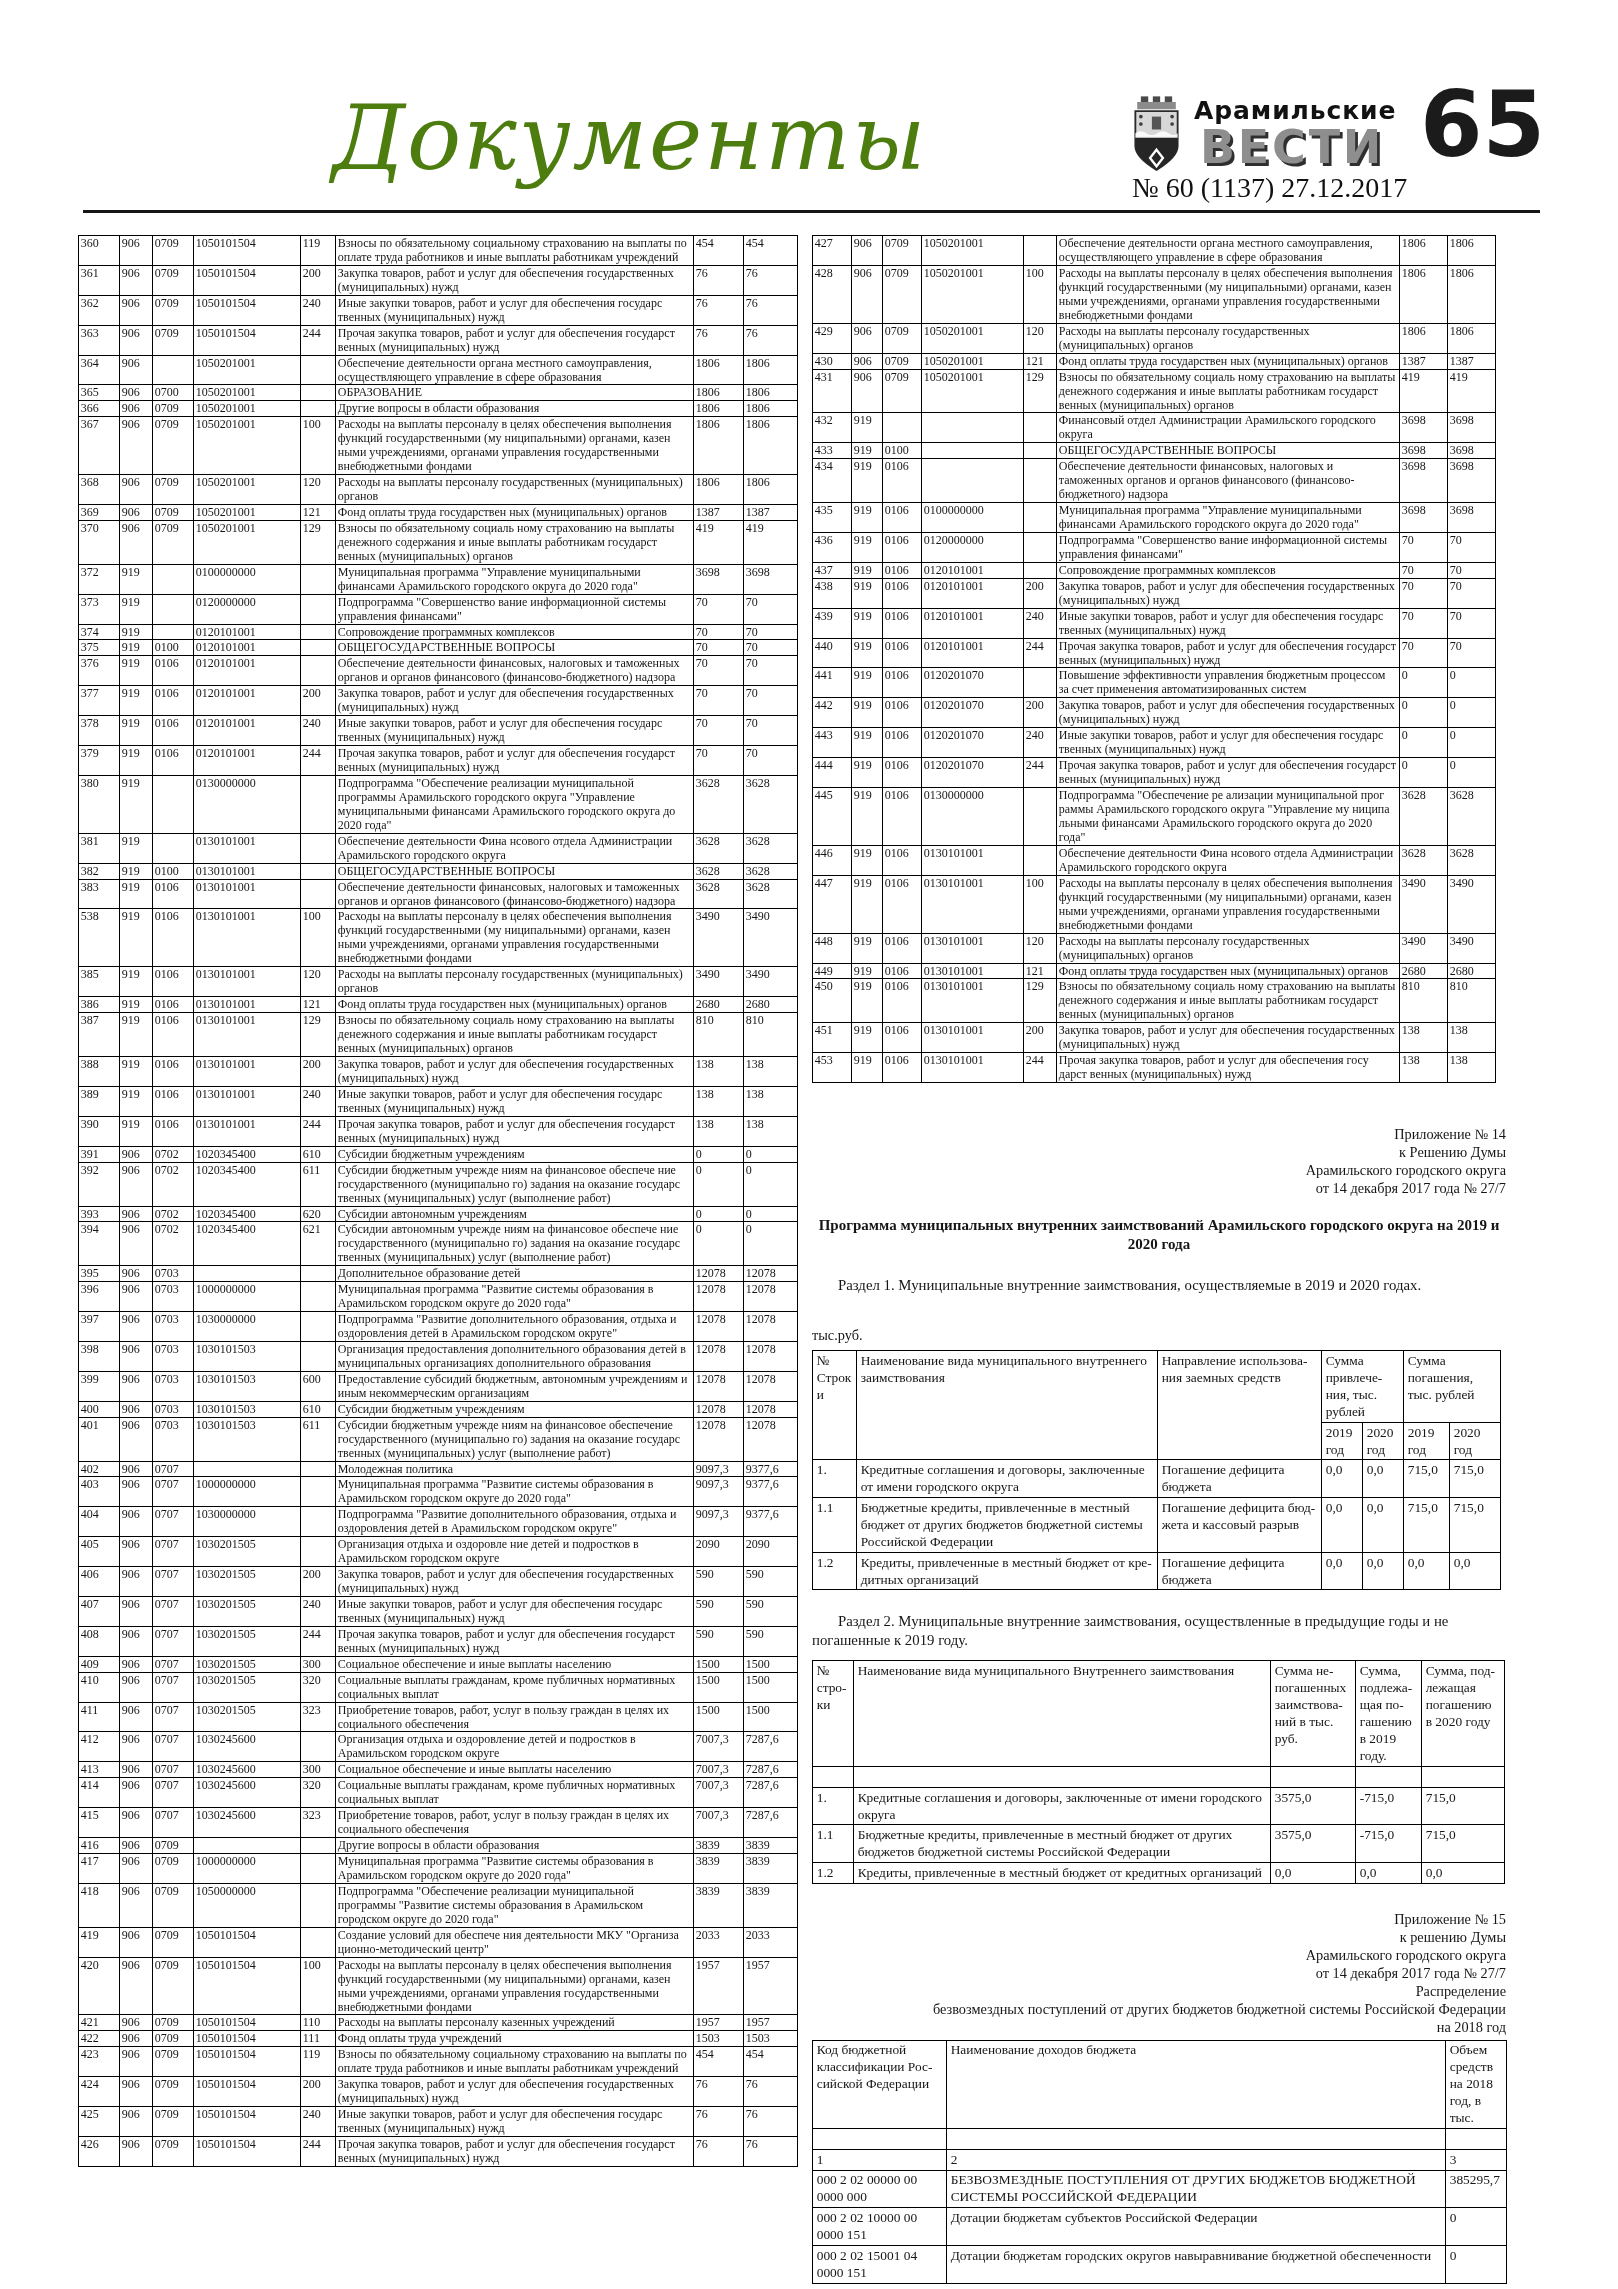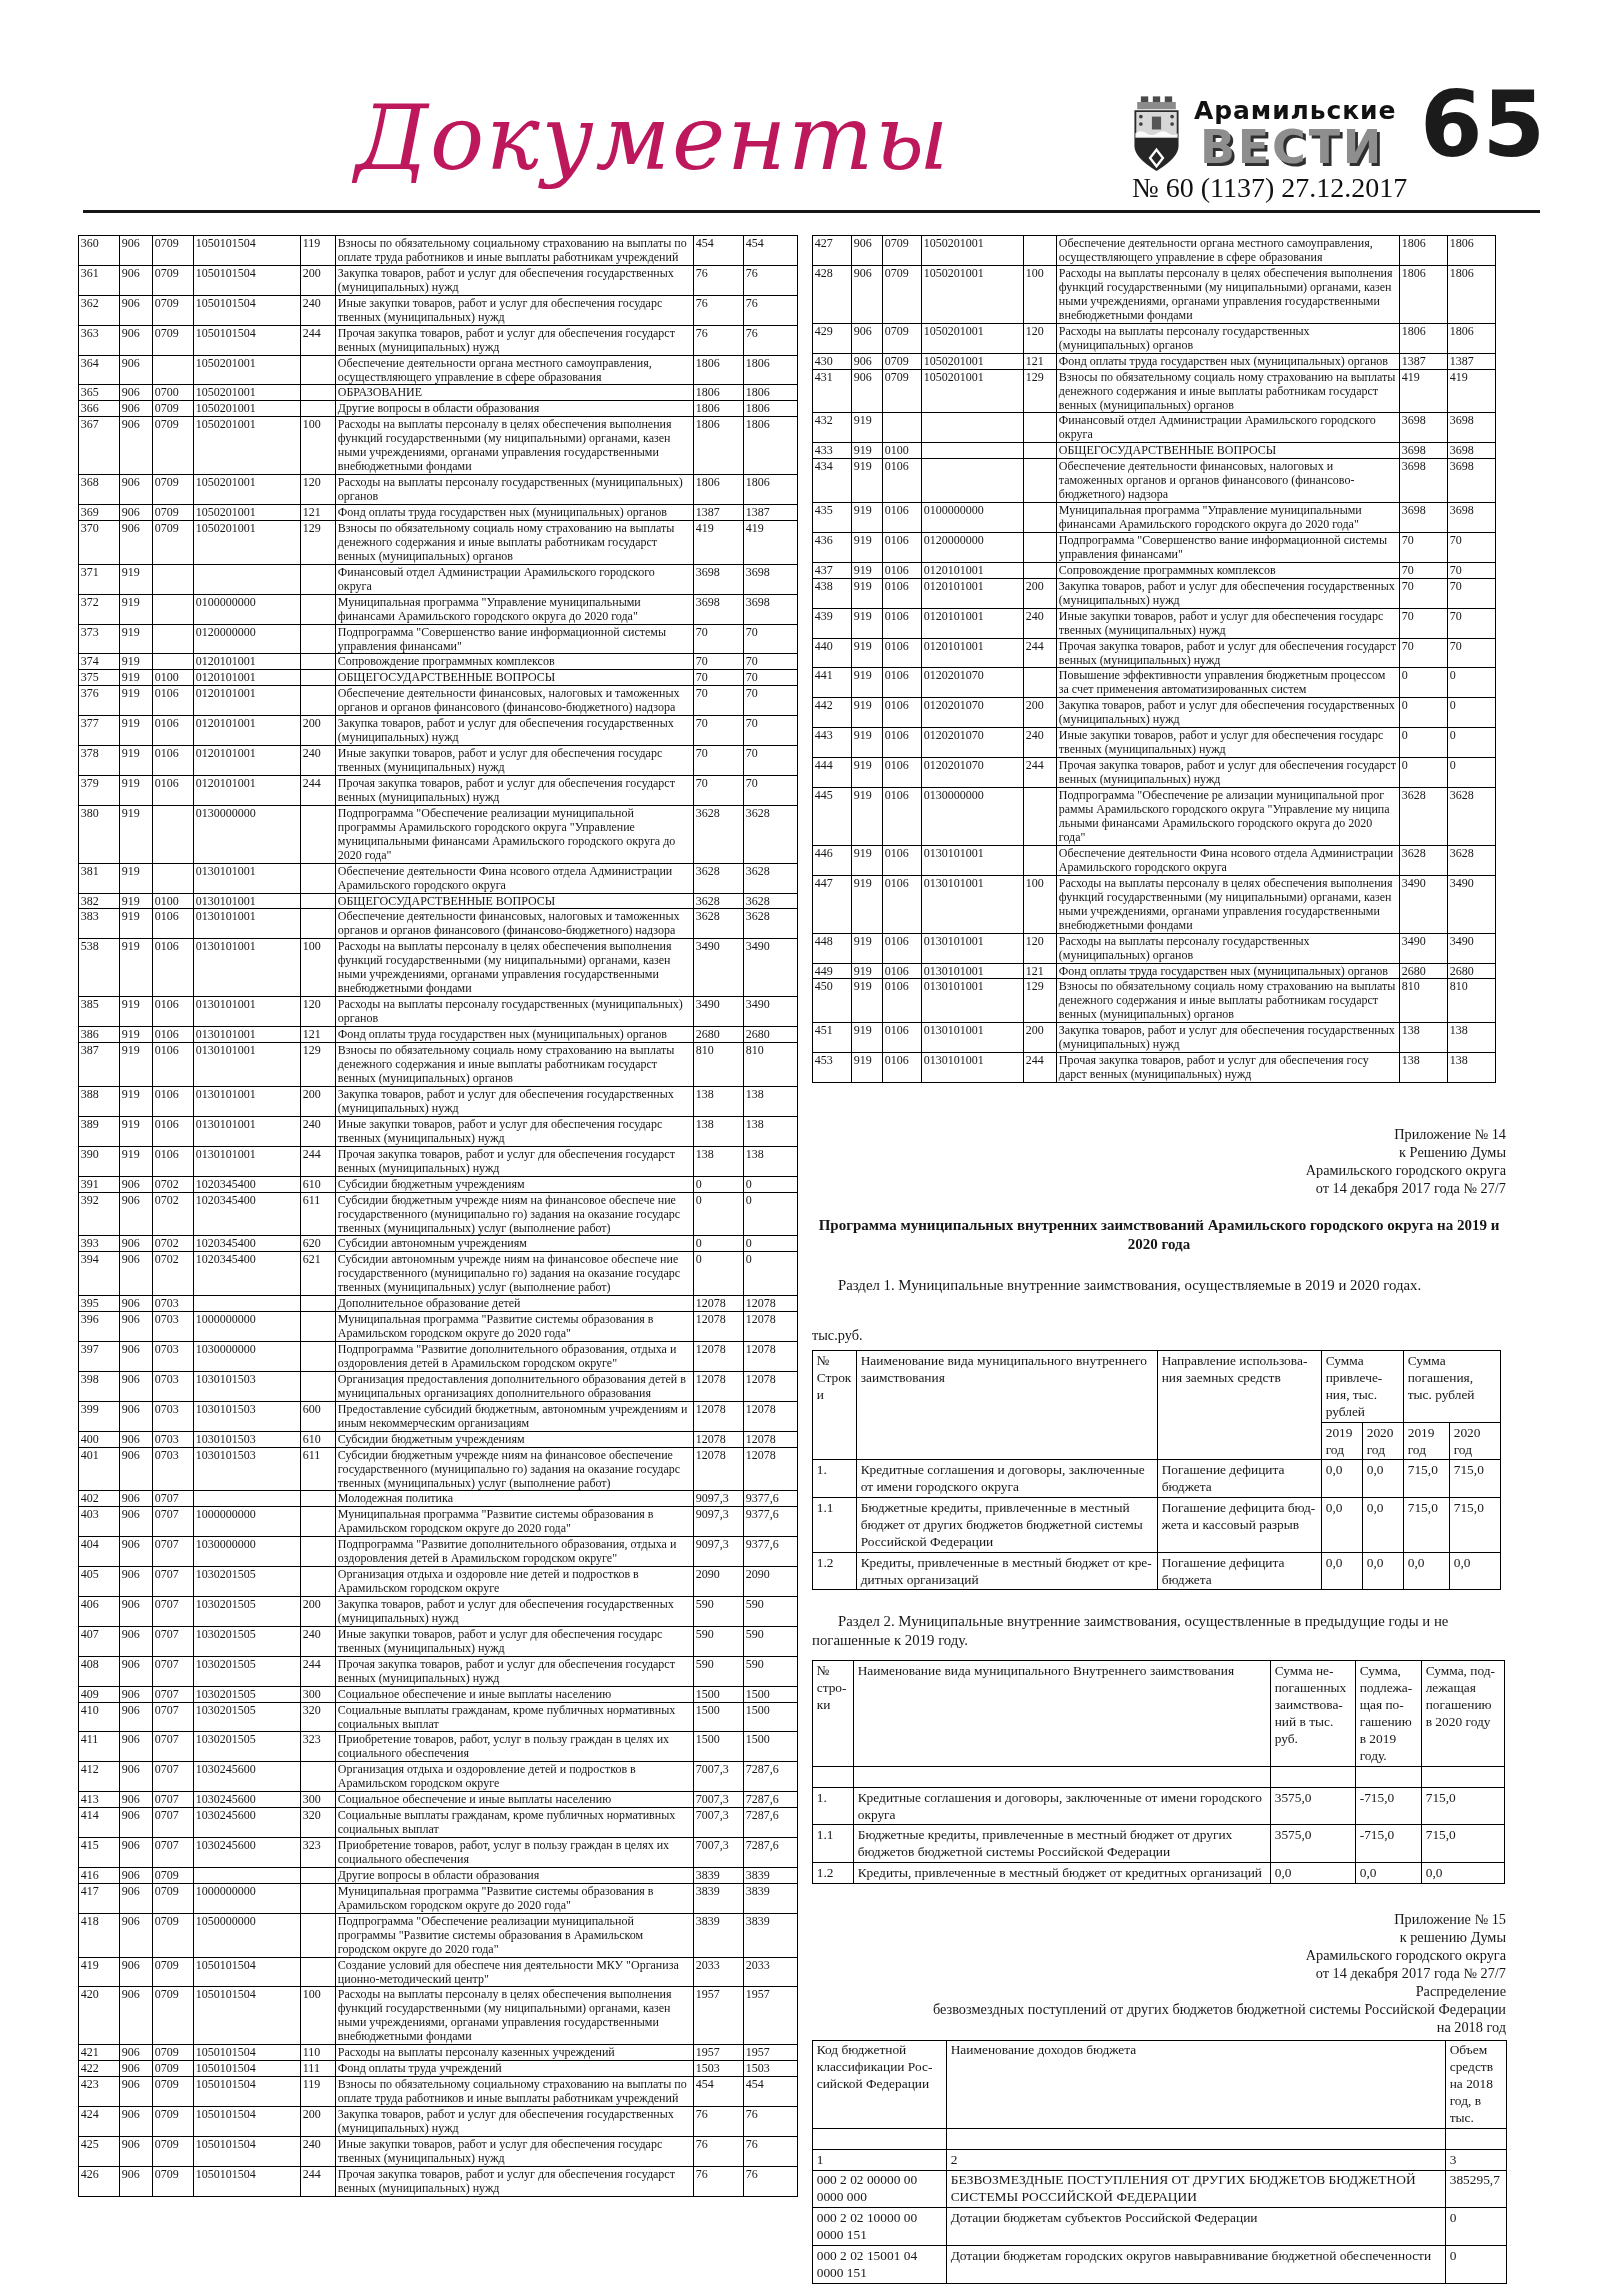--- a/index.html
+++ b/index.html
@@ -1,21 +1,21 @@
 <!DOCTYPE html>
 <html style="font-size:14.8px"><head>
 <meta charset="utf-8">
 <style>
   html,body{margin:0;padding:0;background:#ffffff;}
   #page{position:relative;width:1619px;height:2290px;background:#ffffff;overflow:hidden;
         font-family:"Liberation Serif","DejaVu Serif",serif;color:#161616;}
 
   
-  .doc-title{position:absolute;left:355px;top:85px;font-size:90px;font-style:italic;
-             font-family:"DejaVu Serif",serif;color:#be185d;letter-spacing:1.8px;white-space:nowrap;}
+  .doc-title{position:absolute;left:332px;top:85px;font-size:90px;font-style:italic;
+             font-family:"DejaVu Serif",serif;color:#4d7c0f;letter-spacing:1.8px;white-space:nowrap;}
   .rule{position:absolute;left:83px;top:210px;width:1457px;height:2.8px;background:#161616;}
   .crest{position:absolute;left:1128px;top:96px;width:57px;height:78px;}
   .brand-top{position:absolute;left:1194px;top:96px;width:305px;font-family:"DejaVu Sans",sans-serif;
              font-weight:bold;font-size:25px;color:#121212;letter-spacing:0.9px;}
   .brand-bottom{position:absolute;left:1200px;top:120px;font-family:"DejaVu Sans",sans-serif;
              font-weight:bold;font-size:46px;color:#8e8e8e;letter-spacing:2.8px;
              text-shadow:2.8px 2.8px 0 #2f2f2f;}
   .issue{position:absolute;left:1132px;top:172px;font-size:28px;color:#111;white-space:nowrap;}
   .page-no{position:absolute;left:1420px;top:72px;font-family:"DejaVu Sans",sans-serif;
            font-weight:bold;font-size:90px;color:#1b1b1b;}
@@ -191,30 +191,20 @@
           </tr>
           <tr>
             <td>370</td>
             <td>906</td>
             <td>0709</td>
             <td>1050201001</td>
             <td>129</td>
             <td>Взносы по обязательному социаль ному страхованию на выплаты денежного содержания и иные выплаты работникам государст венных (муниципальных) органов</td>
             <td>419</td>
             <td>419</td>
-          </tr>
-          <tr>
-            <td>371</td>
-            <td>919</td>
-            <td>&nbsp;</td>
-            <td>&nbsp;</td>
-            <td>&nbsp;</td>
-            <td>Финансовый отдел Администрации Арамильского городского округа</td>
-            <td>3698</td>
-            <td>3698</td>
           </tr>
           <tr>
             <td>372</td>
             <td>919</td>
             <td>&nbsp;</td>
             <td>0100000000</td>
             <td>&nbsp;</td>
             <td>Муниципальная программа "Управление муниципальными финансами Арамильского городского округа до 2020 года"</td>
             <td>3698</td>
             <td>3698</td>

